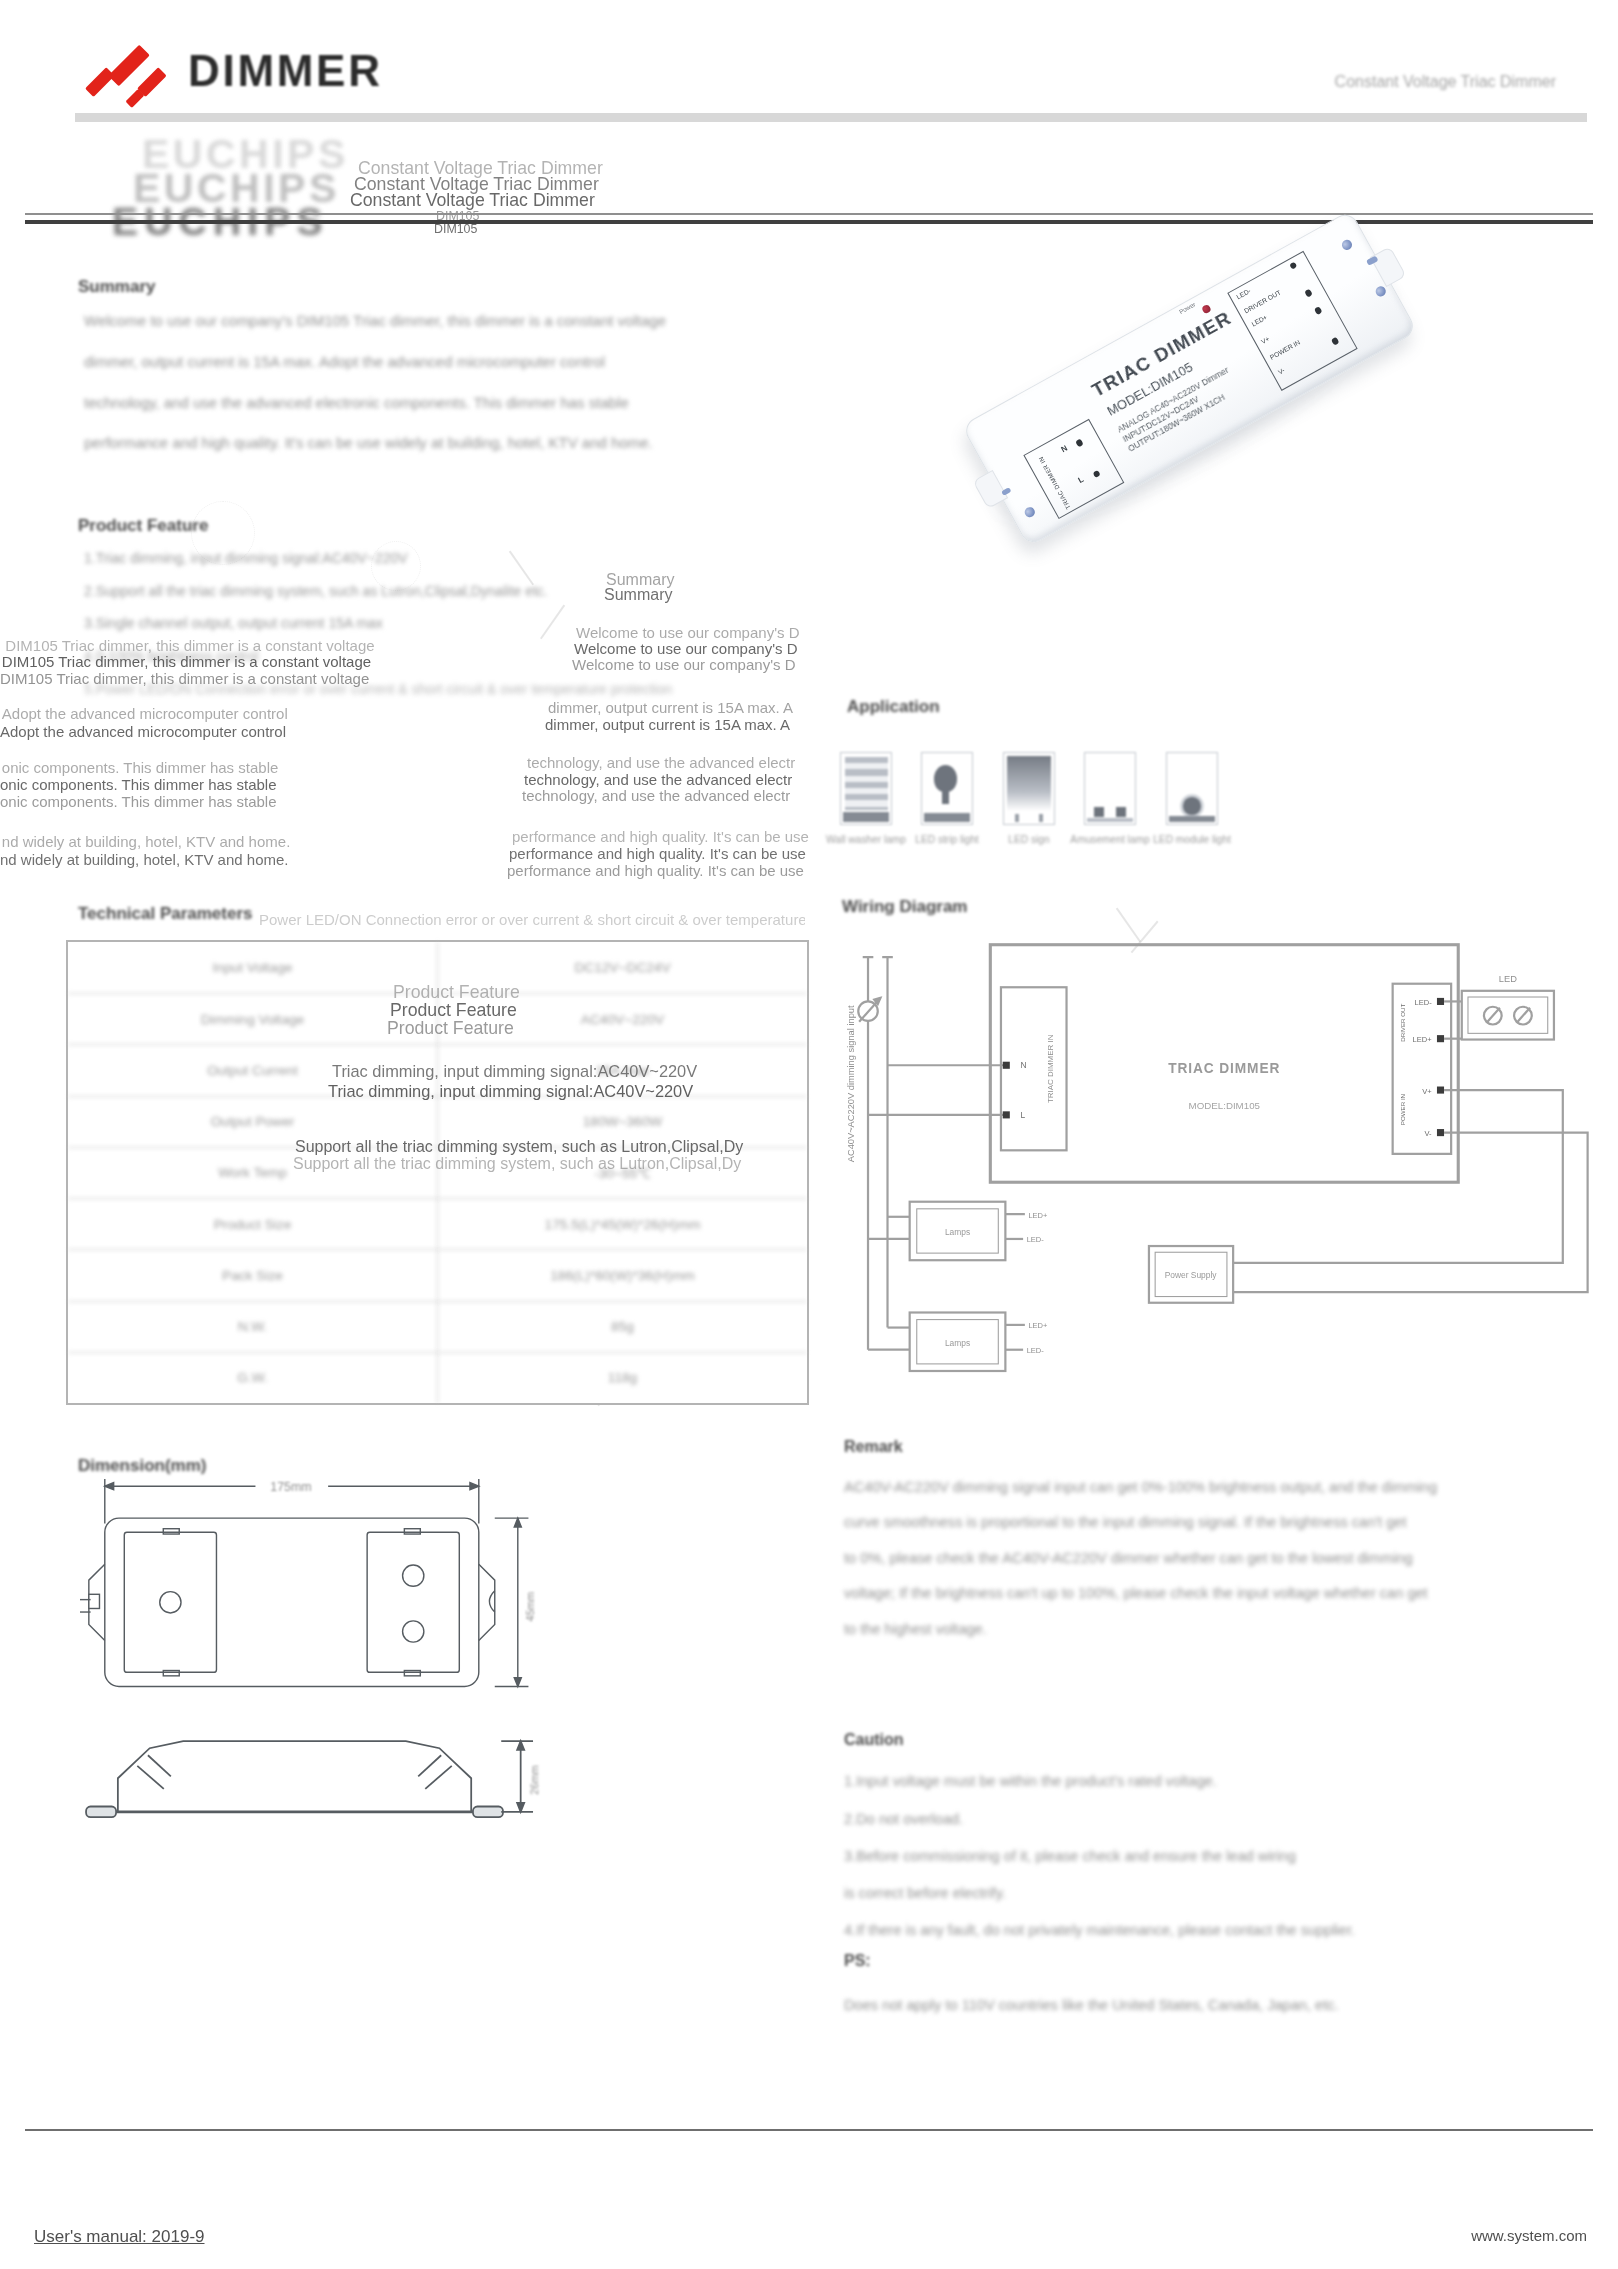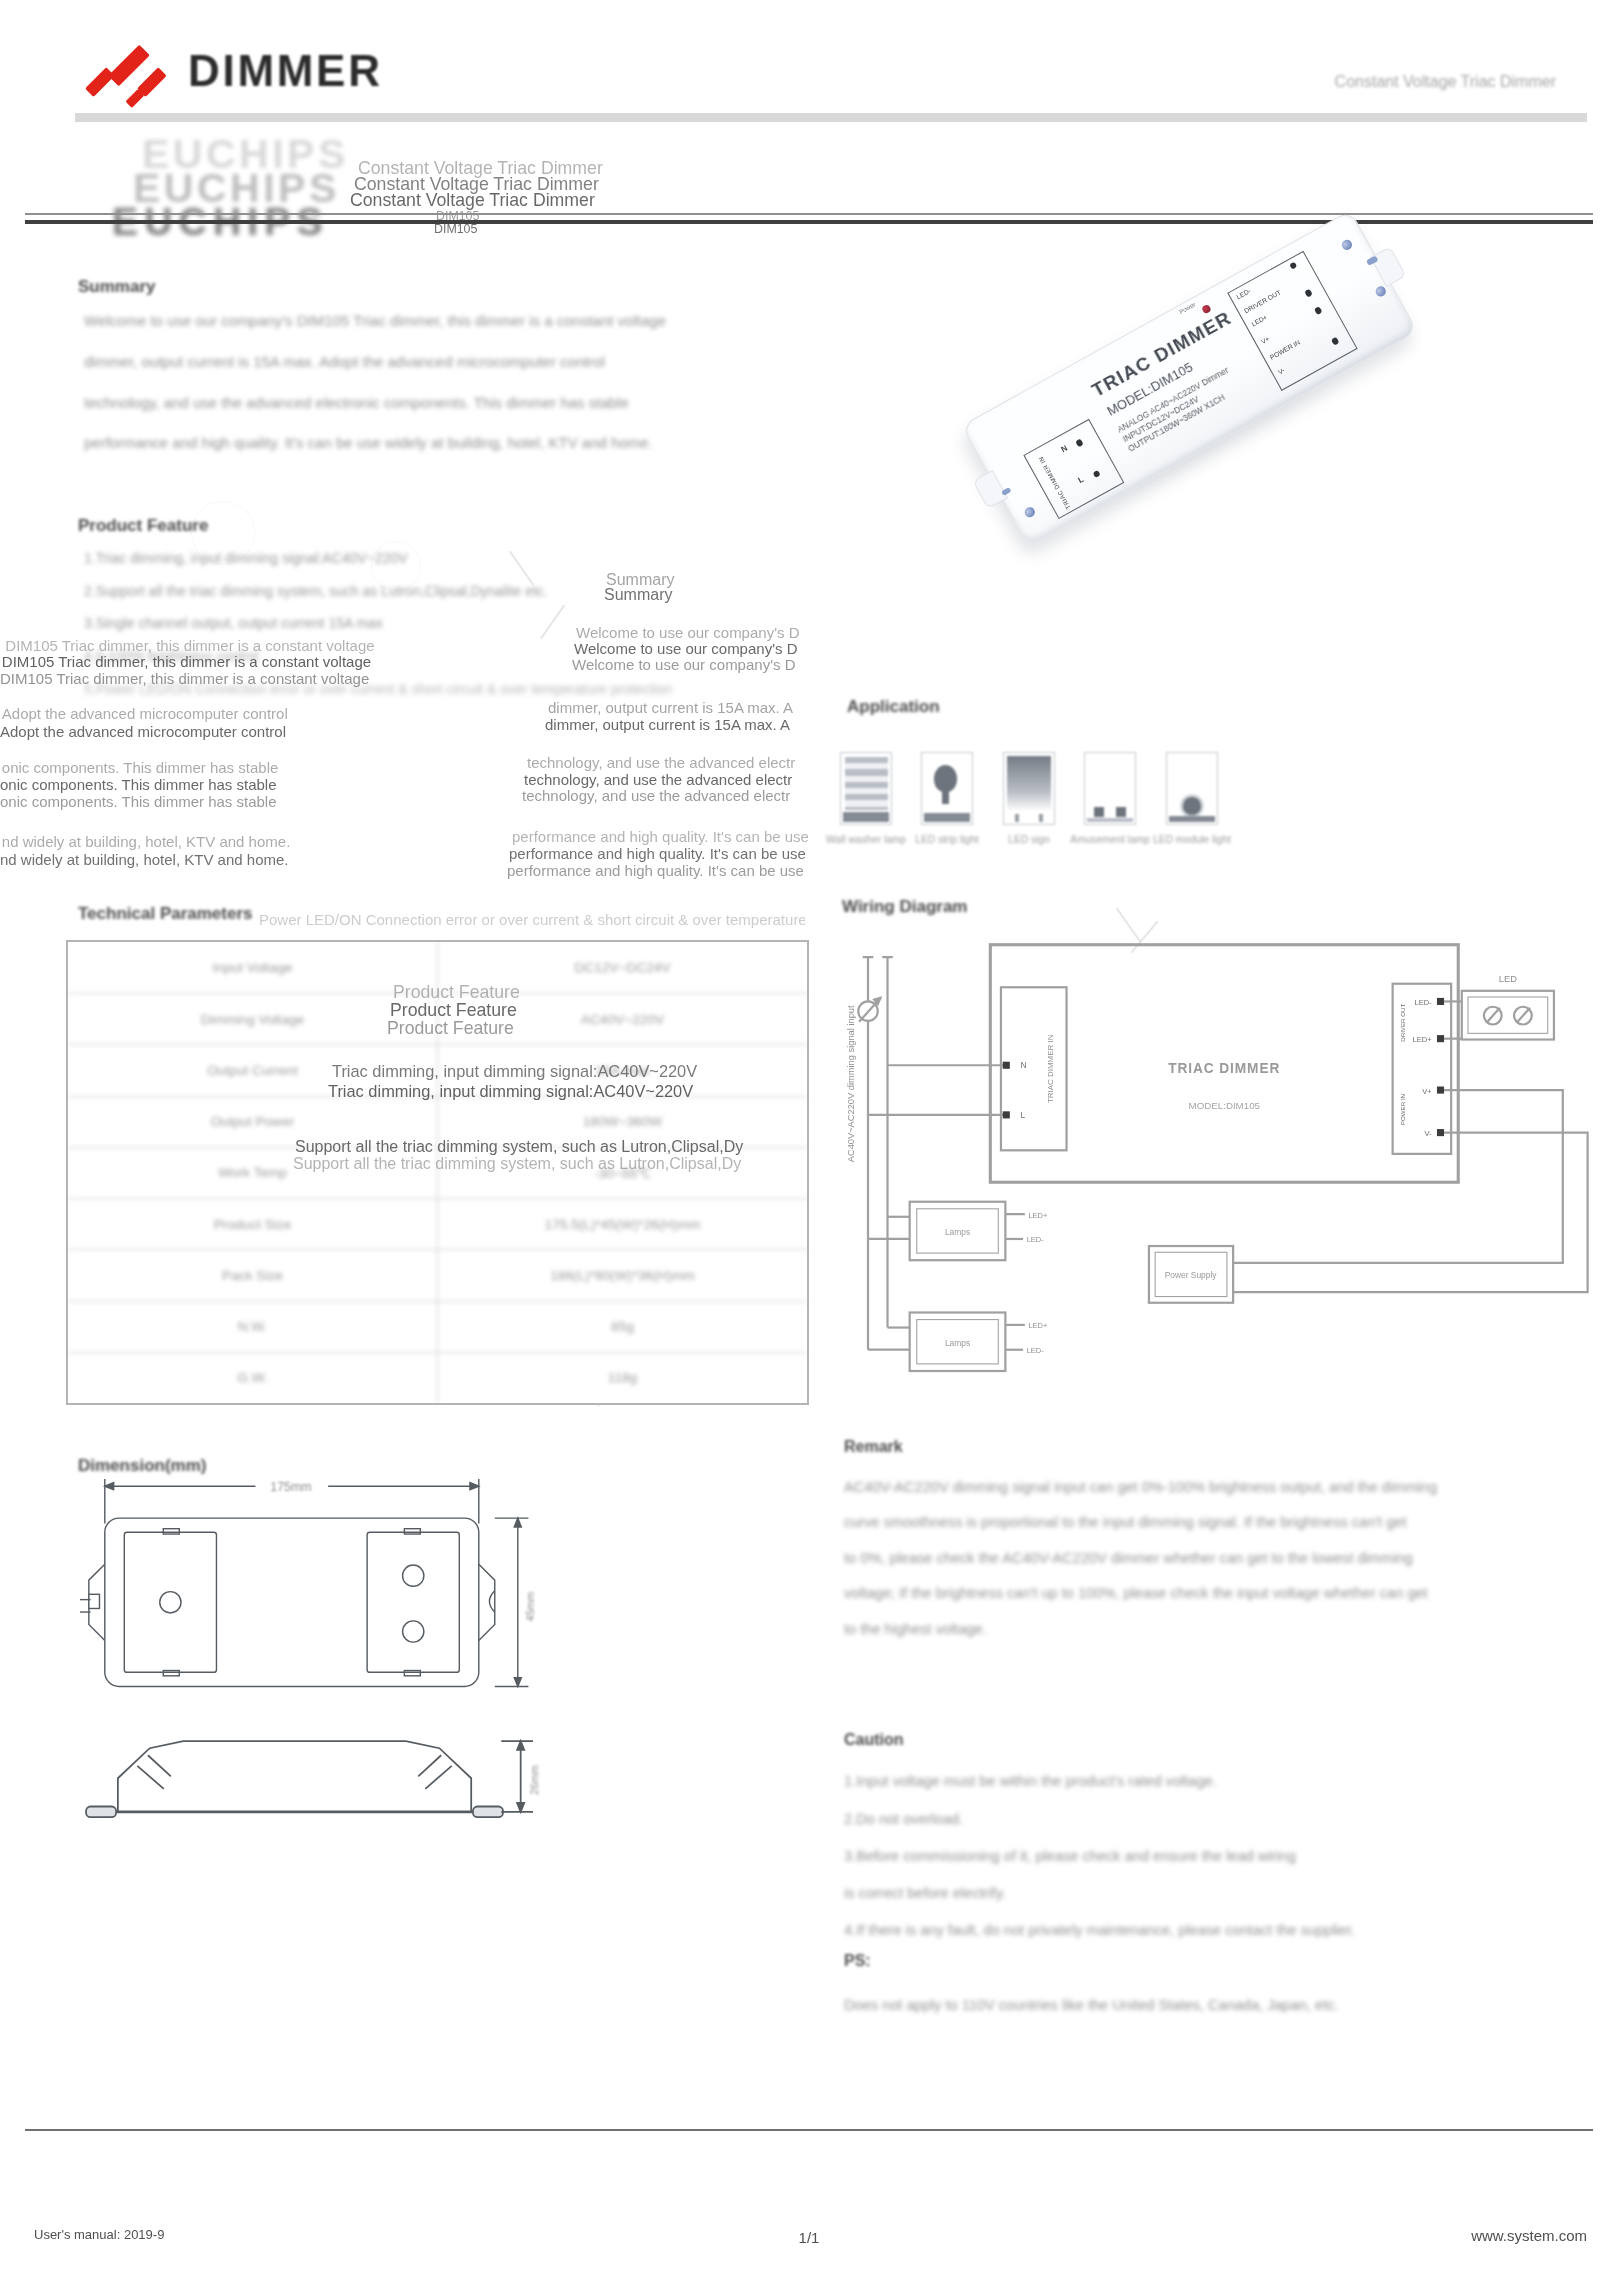--- a/index.html
+++ b/index.html
@@ -392,18 +392,17 @@
   <div class="abs body-ln b24" style="left:844px;top:1773px;font-size:14.6px;">1.Input voltage must be within the product's rated voltage.</div>
   <div class="abs body-ln b24" style="left:844px;top:1811px;font-size:14.6px;">2.Do not overload.</div>
   <div class="abs body-ln b24" style="left:844px;top:1848px;font-size:14.6px;">3.Before commissioning of it, please check and ensure the lead wiring</div>
   <div class="abs body-ln b24" style="left:844px;top:1885px;font-size:14.6px;">is correct before electrify.</div>
   <div class="abs body-ln b24" style="left:844px;top:1922px;font-size:14.6px;">4.If there is any fault, do not privately maintenance, please contact  the supplier.</div>
 
   <div class="abs hd" style="left:844px;top:1952px;font-size:16px;">PS:</div>
   <div class="abs body-ln b24" style="left:844px;top:1997px;font-size:14.6px;">Does not apply to 110V countries like the United States, Canada, Japan, etc.</div>
 
   <div class="rule" style="top:2129px;height:1.8px;background:#6f6f6f;"></div>
-  <div class="abs nw b04" style="left:34px;top:2227px;font-size:13px;color:#4f4f4f;">User's manual:  2019-9</div>
-  <div class="abs b04" style="left:0;top:2229px;width:1618px;text-align:center;font-size:15px;color:#4f4f4f;">1/1</div>
+  <div class="abs nw b04" style="left:34px;top:2227px;font-size:17px;color:#4f4f4f;text-decoration:underline;">User's manual:  2019-9</div>
   <div class="abs nw b04" style="right:31px;top:2227px;font-size:15px;color:#4f4f4f;">www.system.com</div>
 
 </div>
 
 
 </body></html>

